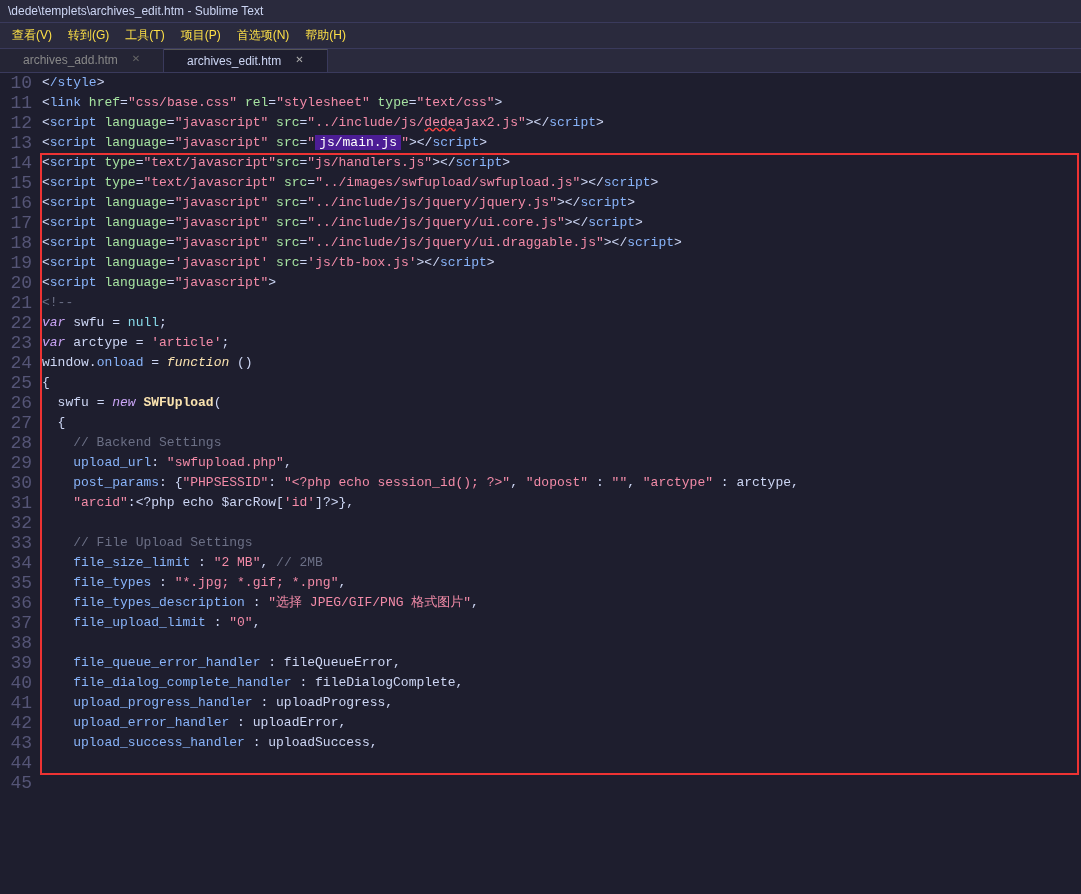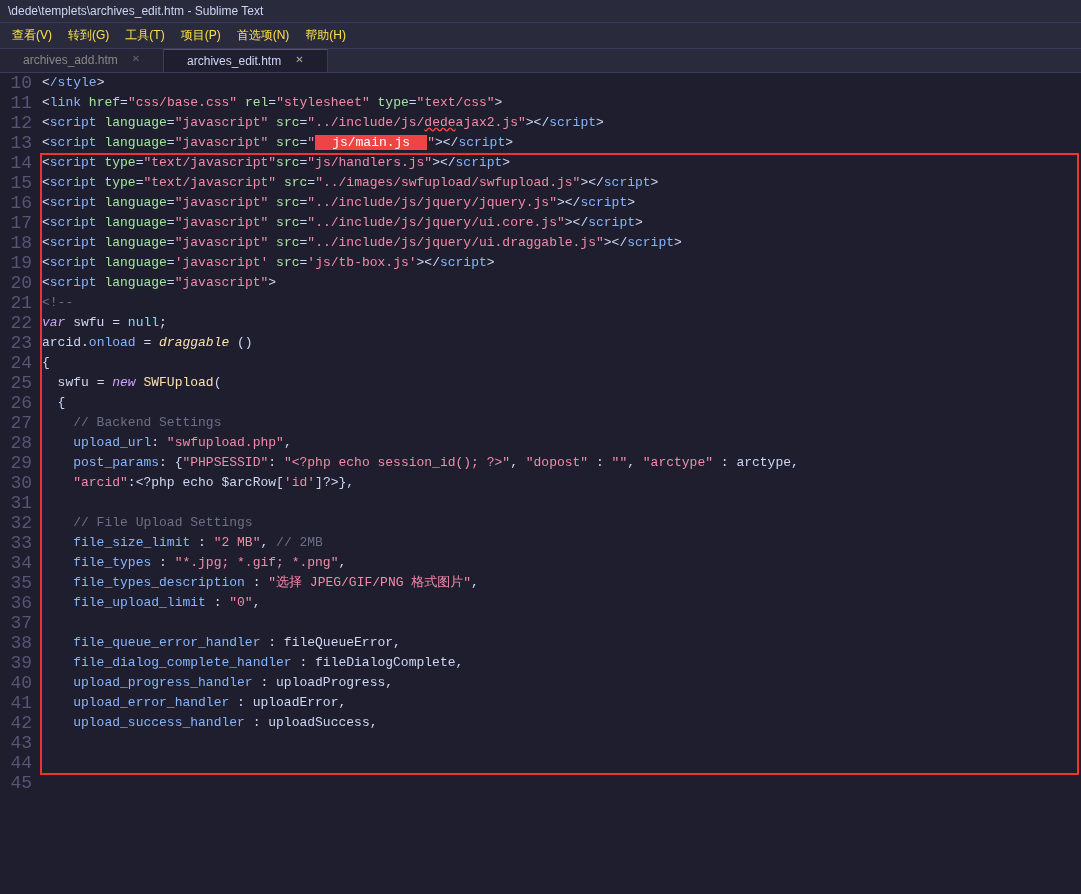--- a/index.html
+++ b/index.html
@@ -82,21 +82,21 @@
 
     
     .tag { color: #89b4fa; }
     .attr { color: #a6e3a1; }
     .str { color: #f38ba8; }
     .kw { color: #cba6f7; font-style: italic; }
     .kw2 { color: #89dceb; }
     .var-name { color: #cdd6f4; }
     .comment { color: #6c7086; }
     .prop { color: #89b4fa; }
-    .fn { color: #f9e2af; }
+    .fn { color: #f9e2af; font-weight: bold; }
     .highlight { color: #f9e2af; font-style: italic; }
 
     .line-numbers-col {
       background: #1e1e2e;
       color: #555577;
       text-align: right;
       user-select: none;
       min-width: 38px;
       line-height: 20px;
       font-size: 18px;
@@ -206,42 +206,43 @@
   <div class="code-col">
 
     <div class="red-outline" style="top: 80px; height: 622px;"></div>
 
     <span class="code-line">&lt;<span class="tag">/style</span>&gt;</span>
 
     <span class="code-line">&lt;<span class="tag">link</span> <span class="attr">href</span>=<span class="str">"css/base.css"</span> <span class="attr">rel</span>=<span class="str">"stylesheet"</span> <span class="attr">type</span>=<span class="str">"text/css"</span>&gt;</span>
 
     <span class="code-line">&lt;<span class="tag">script</span> <span class="attr">language</span>=<span class="str">"javascript"</span> <span class="attr">src</span>=<span class="str">"../include/js/<span class="squig">dede</span>ajax2.js"</span>&gt;&lt;/<span class="tag">script</span>&gt;</span>
 
-    <span class="code-line">&lt;<span class="tag">script</span> <span class="attr">language</span>=<span class="str">"javascript"</span> <span class="attr">src</span>=<span class="str">"<span style="background:#ef4444;color:#fff;padding:0 17px">js/main.js</span>"</span>&gt;&lt;/<span class="tag">script</span>&gt;</span>
+    <span class="code-line">&lt;<span class="tag">script</span> <span class="attr">language</span>=<span class="str">"javascript"</span> <span class="attr">src</span>=<span class="str">"<span style="background:#4c1d95;color:#fff;padding:0 4px">js/main.js</span>"</span>&gt;&lt;/<span class="tag">script</span>&gt;</span>
 
     <span class="code-line">&lt;<span class="tag">script</span> <span class="attr">type</span>=<span class="str">"text/javascript"</span><span class="attr">src</span>=<span class="str">"js/handlers.js"</span>&gt;&lt;/<span class="tag">script</span>&gt;</span>
 
     <span class="code-line">&lt;<span class="tag">script</span> <span class="attr">type</span>=<span class="str">"text/javascript"</span> <span class="attr">src</span>=<span class="str">"../images/swfupload/swfupload.js"</span>&gt;&lt;/<span class="tag">script</span>&gt;</span>
 
     <span class="code-line">&lt;<span class="tag">script</span> <span class="attr">language</span>=<span class="str">"javascript"</span> <span class="attr">src</span>=<span class="str">"../include/js/jquery/jquery.js"</span>&gt;&lt;/<span class="tag">script</span>&gt;</span>
 
     <span class="code-line">&lt;<span class="tag">script</span> <span class="attr">language</span>=<span class="str">"javascript"</span> <span class="attr">src</span>=<span class="str">"../include/js/jquery/ui.core.js"</span>&gt;&lt;/<span class="tag">script</span>&gt;</span>
 
     <span class="code-line">&lt;<span class="tag">script</span> <span class="attr">language</span>=<span class="str">"javascript"</span> <span class="attr">src</span>=<span class="str">"../include/js/jquery/ui.draggable.js"</span>&gt;&lt;/<span class="tag">script</span>&gt;</span>
 
     <span class="code-line">&lt;<span class="tag">script</span> <span class="attr">language</span>=<span class="str">'javascript'</span> <span class="attr">src</span>=<span class="str">'js/tb-box.js'</span>&gt;&lt;/<span class="tag">script</span>&gt;</span>
 
     <span class="code-line">&lt;<span class="tag">script</span> <span class="attr">language</span>=<span class="str">"javascript"</span>&gt;</span>
 
     <span class="code-line"><span class="comment">&lt;!--</span></span>
 
     <span class="code-line"><span class="kw">var</span> <span class="var-name">swfu</span> = <span class="kw2">null</span>;</span>
 
-
-    <span class="code-line"><span class="var-name">arcid</span>.<span class="prop">onload</span> = <span class="highlight">draggable</span> ()</span>
+    <span class="code-line"><span class="kw">var</span> <span class="var-name">arctype</span> = <span class="str">'article'</span>;</span>
+
+    <span class="code-line"><span class="var-name">window</span>.<span class="prop">onload</span> = <span class="highlight">function</span> ()</span>
 
     <span class="code-line">{</span>
 
     <span class="code-line">  <span class="var-name">swfu</span> = <span class="kw">new</span> <span class="fn">SWFUpload</span>(</span>
 
     <span class="code-line">  {</span>
 
     <span class="code-line">    <span class="comment">// Backend Settings</span></span>
 
     <span class="code-line">    <span class="prop">upload_url</span>: <span class="str">"swfupload.php"</span>,</span>

